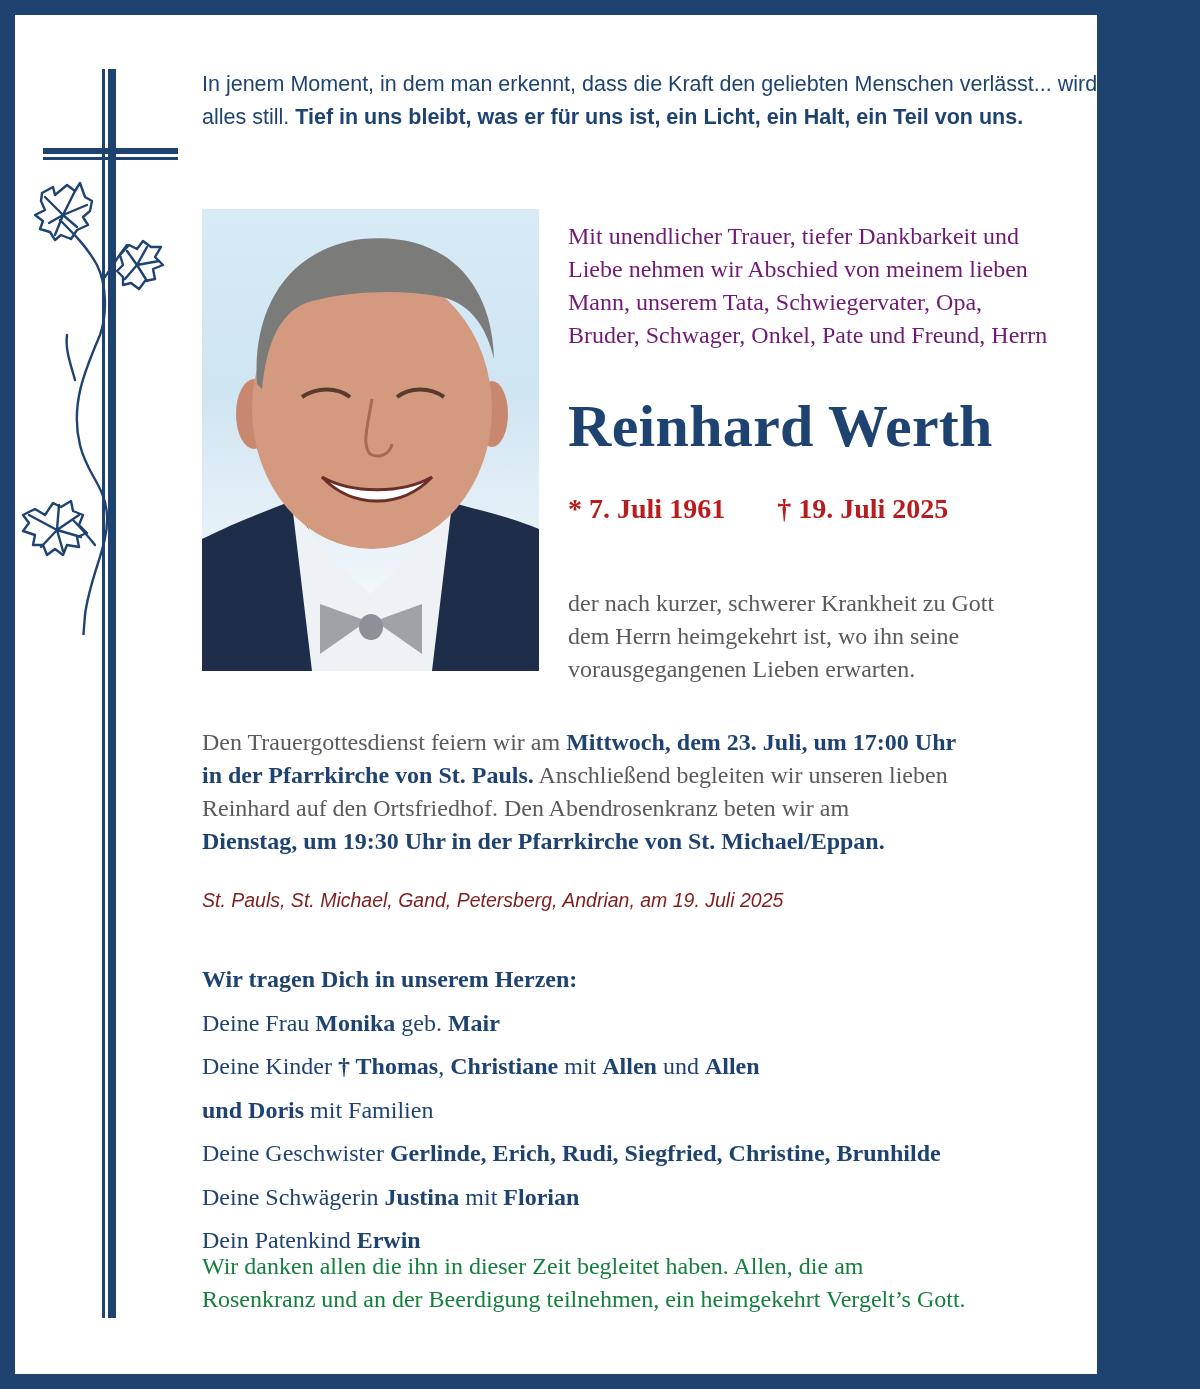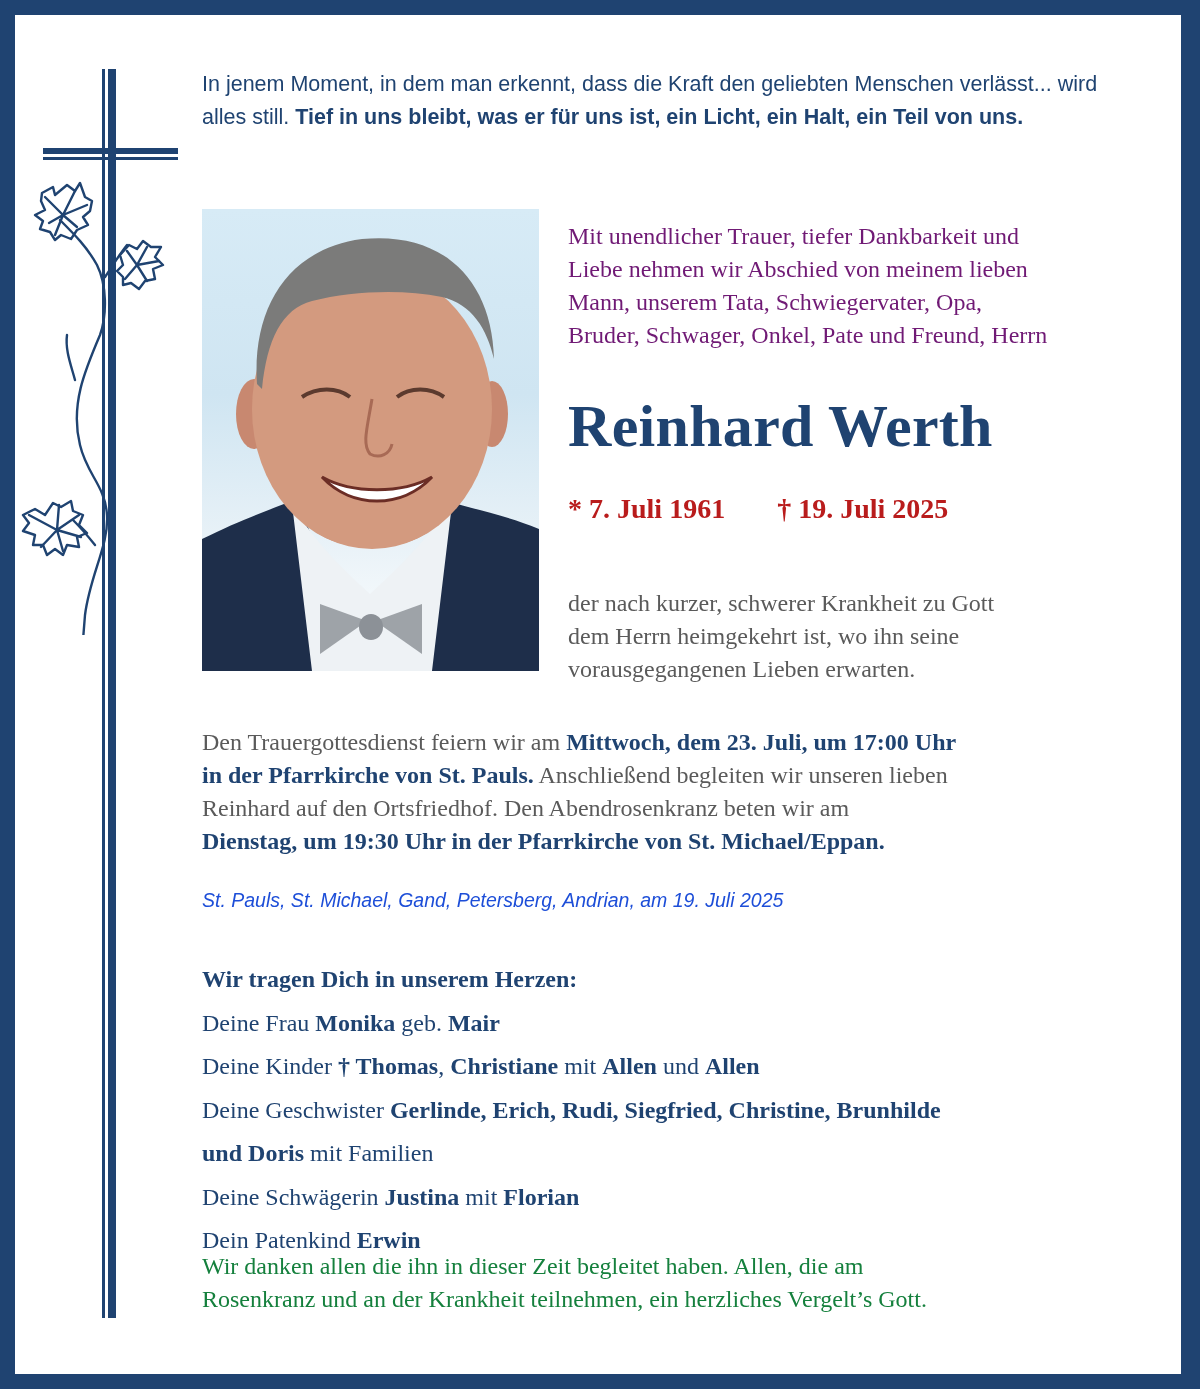--- a/index.html
+++ b/index.html
@@ -6,21 +6,21 @@
     body {
       width: 1200px; height: 1389px;
       background: #1f4371;
       position: relative;
       overflow: hidden;
       font-family: "Liberation Serif", serif;
     }
     .page {
       position: absolute;
       left: 15px; top: 15px;
-      width: 1166px; height: 1359px;
+      width: 1082px; height: 1359px;
       background: #ffffff;
     }
     .abs { position: absolute; }
     .b { font-weight: bold; }
 
     
     .cross-v-thin { position:absolute; left:87px; top:54px; width:3px; height:1249px; background:#1f4371; }
     .cross-v-thick { position:absolute; left:93px; top:54px; width:8px; height:1249px; background:#1f4371; }
     .cross-h-thick { position:absolute; left:28px; top:133px; width:135px; height:6px; background:#1f4371; }
     .cross-h-thin { position:absolute; left:28px; top:142px; width:135px; height:3px; background:#1f4371; }
@@ -61,21 +61,21 @@
 
     .service {
       left: 187px; top: 711px; width: 960px;
       font-size: 24px; line-height: 33px; color: #5a5a5a;
     }
     .service .b { color: #1f4371; }
 
     .place {
       left: 187px; top: 872px;
       font-family: "Liberation Sans", sans-serif;
-      font-style: italic; font-size: 19.5px; line-height: 26px; color: #1d4ed8;
+      font-style: italic; font-size: 19.5px; line-height: 26px; color: #7f1d1d;
     }
 
     .family {
       left: 187px; top: 938px; width: 960px;
       font-size: 24px; line-height: 33.5px; color: #1f4371;
     }
     .family .b { font-weight: bold; }
     .family .line { display:block; white-space: nowrap; margin-top: 10px; }
     .family .dagger { font-weight: bold; }
 
@@ -188,31 +188,31 @@
 
   <div class="abs family">
     <span class="line b">Wir tragen Dich in unserem Herzen:</span>
     <span class="line">
       <span>Deine Frau </span><span class="b">Monika</span><span> geb. </span><span class="b">Mair</span>
     </span>
     <span class="line">
       <span>Deine Kinder </span><span class="dagger">†</span><span class="b"> Thomas</span><span>, </span><span class="b">Christiane</span><span> mit </span><span class="b">Allen</span><span> und </span><span class="b">Allen</span>
     </span>
     <span class="line">
+      <span class="b">und Doris</span><span> mit Familien</span>
+    </span>
+    <span class="line">
       <span>Deine Geschwister </span><span class="b">Gerlinde, Erich, Rudi, Siegfried, Christine, Brunhilde</span>
-    </span>
-    <span class="line">
-      <span class="b">und Doris</span><span> mit Familien</span>
     </span>
     <span class="line">
       <span>Deine Schwägerin </span><span class="b">Justina</span><span> mit </span><span class="b">Florian</span>
     </span>
     <span class="line">
       <span>Dein Patenkind </span><span class="b">Erwin</span>
     </span>
   </div>
 
   <div class="abs thanks">
     <div>Wir danken allen die ihn in dieser Zeit begleitet haben. Allen, die am</div>
-    <div>Rosenkranz und an der Krankheit teilnehmen, ein herzliches Vergelt’s Gott.</div>
+    <div>Rosenkranz und an der Beerdigung teilnehmen, ein heimgekehrt Vergelt’s Gott.</div>
   </div>
 
 </div>
 
 </body></html>

